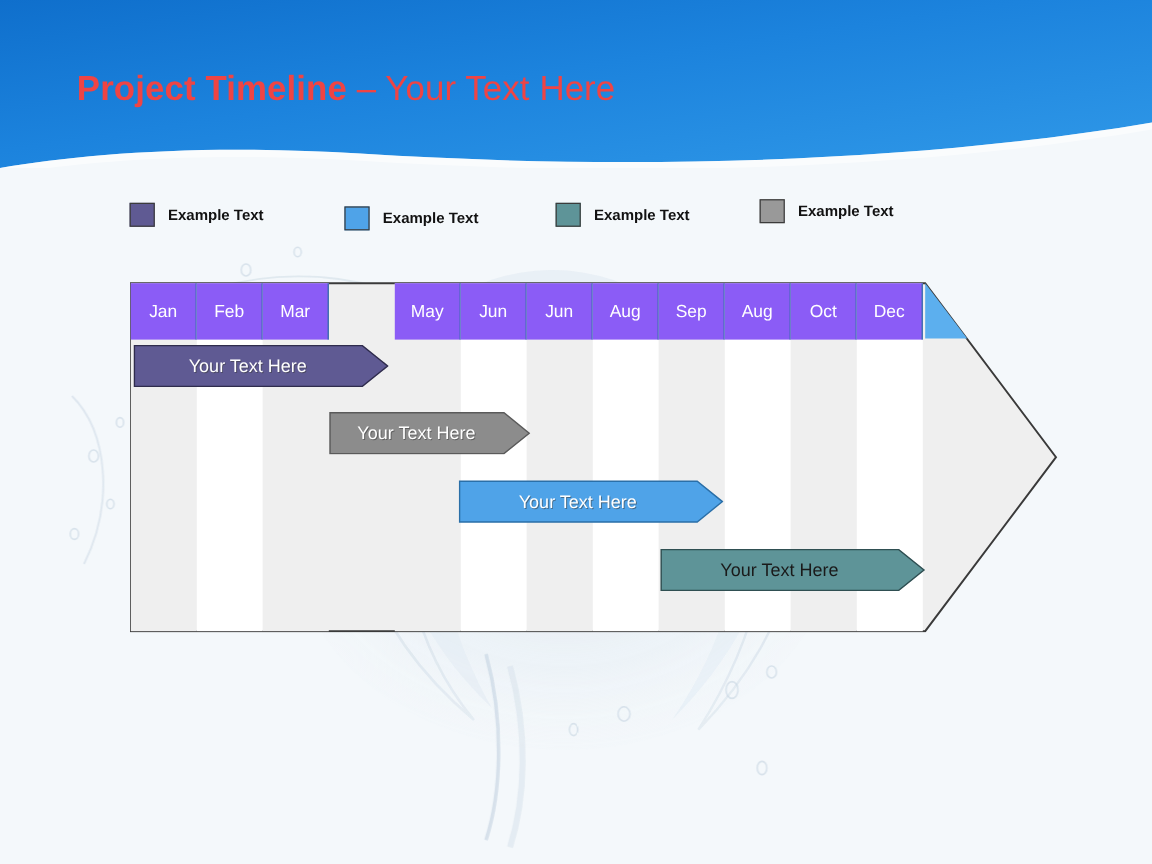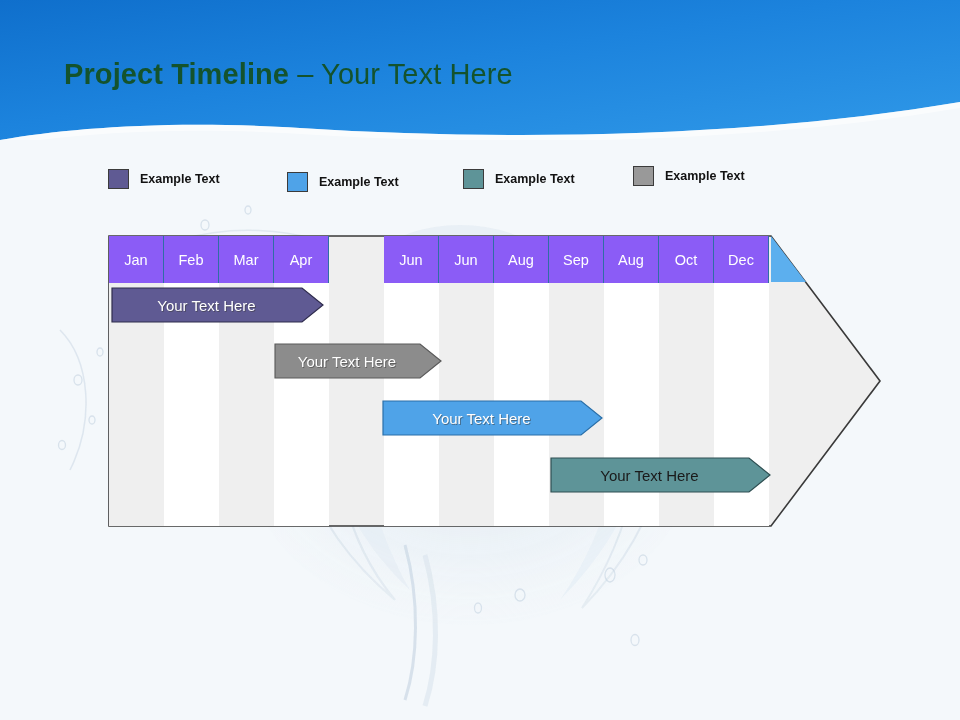--- a/index.html
+++ b/index.html
@@ -28,21 +28,21 @@
   
   #header-banner {
     position: absolute;
     left: 0; top: 0;
     width: 960px; height: 140px;
   }
   #page-title {
     position: absolute;
     left: 64px; top: 58px;
     font-size: 29px;
-    color: #14532d;
+    color: #ef4444;
     white-space: nowrap;
     letter-spacing: .1px;
     z-index: 4;
   }
   #page-title .t-strong { font-weight: bold; }
   #page-title .t-light  { font-weight: normal; }
 
   
   #legend {
     position: absolute;
@@ -246,22 +246,22 @@
 
       <div class="gantt-col shaded" style="left:0px;">
         <div class="month-cell">Jan</div>
       </div>
       <div class="gantt-col plain" style="left:55px;">
         <div class="month-cell">Feb</div>
       </div>
       <div class="gantt-col shaded" style="left:110px;">
         <div class="month-cell">Mar</div>
       </div>
-      <div class="gantt-col plain" style="left:165px;">
-        <div class="month-cell">Apr</div>
+      <div class="gantt-col shaded" style="left:220px;">
+        <div class="month-cell">May</div>
       </div>
       <div class="gantt-col plain" style="left:275px;padding-left:41px;">
         <div class="month-cell">Jun</div>
       </div>
       <div class="gantt-col shaded" style="left:330px;">
         <div class="month-cell">Jun</div>
       </div>
       <div class="gantt-col plain" style="left:385px;">
         <div class="month-cell">Aug</div>
       </div>

